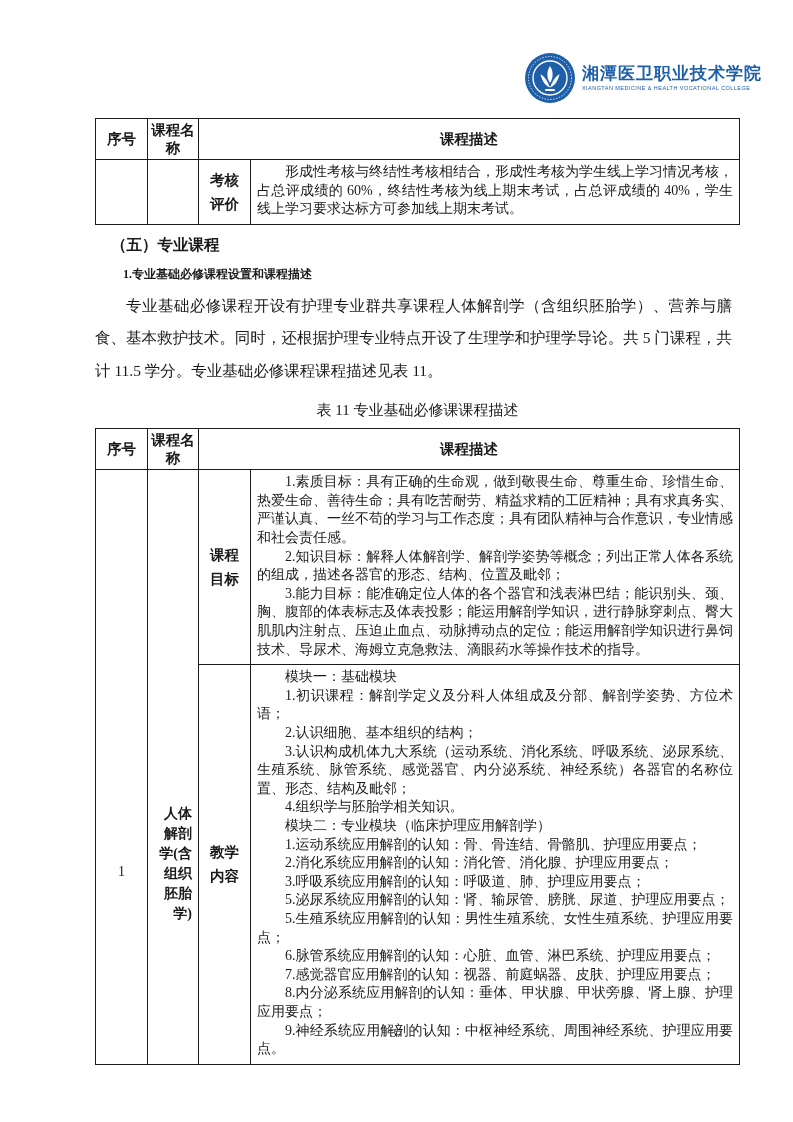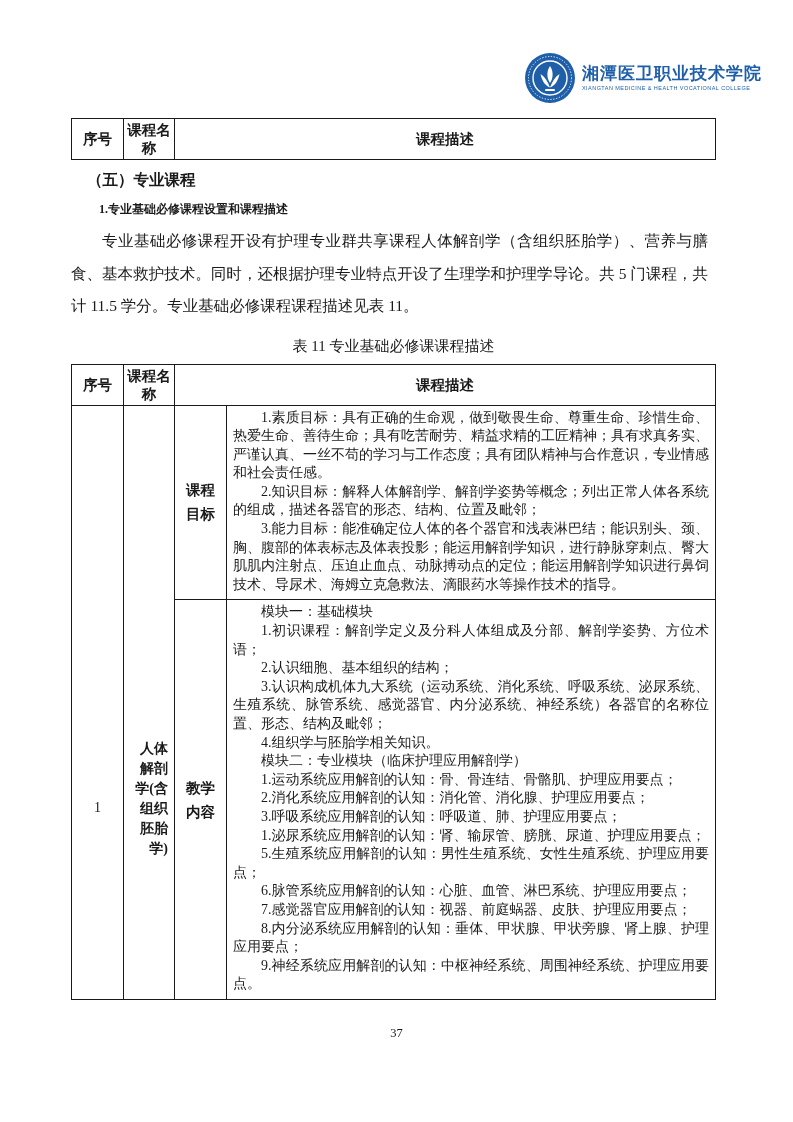--- a/index.html
+++ b/index.html
@@ -16,21 +16,21 @@
   .logo-zh {
     font-size:17px; font-weight:bold; color:#1f5fa9; letter-spacing:1px;
     line-height:20px; white-space:nowrap;
   }
   .logo-en {
     font-size:5.5px; color:#1f5fa9; letter-spacing:0.45px; line-height:8px;
     white-space:nowrap; font-family:"Liberation Sans","DejaVu Sans",sans-serif;
   }
 
   
-  .content { position:absolute; left:71px; top:118px; width:645px; }
+  .content { position:absolute; left:95px; top:118px; width:645px; }
 
   table.doc-table { border-collapse:collapse; width:645px; table-layout:fixed; }
   table.doc-table td { border:1.2px solid #1a1a1a; vertical-align:middle; }
   col.c1 { width:52px; } col.c2 { width:51px; } col.c3 { width:52px; }
 
   td.th { text-align:center; font-weight:bold; font-size:14.5px; line-height:18px; padding:2px 3px; }
   td.lab { text-align:center; font-weight:bold; font-size:14.5px; line-height:24px; padding:2px 6px; }
   td.desc { font-size:14px; line-height:18.6px; padding:3px 6px 5px 6px; text-align:justify; vertical-align:top; }
   td.desc p { margin:0; text-indent:2em; }
   td.empty { background:#fff; }
@@ -88,20 +88,28 @@
           <col class="c2">
           <col class="c3">
           <col>
         </colgroup>
       <tbody>
           <tr class="hdr">
         <td class="th">序号</td>
         <td class="th">课程名称</td>
         <td class="th" colspan="2">课程描述</td>
       </tr>
+      <tr class="toprow">
+        <td class="empty"></td>
+        <td class="empty"></td>
+        <td class="lab">考核评价</td>
+        <td class="desc">
+          <p>形成性考核与终结性考核相结合，形成性考核为学生线上学习情况考核，占总评成绩的 60%，终结性考核为线上期末考试，占总评成绩的 40%，学生线上学习要求达标方可参加线上期末考试。</p>
+        </td>
+      </tr>
     </tbody>
       </table>
 
     <div class="h-section">（五）专业课程</div>
     <div class="h-sub">1.专业基础必修课程设置和课程描述</div>
     <p class="body-para">专业基础必修课程开设有护理专业群共享课程人体解剖学（含组织胚胎学）、营养与膳食、基本救护技术。同时，还根据护理专业特点开设了生理学和护理学导论。共 5 门课程，共计 11.5 学分。专业基础必修课程课程描述见表 11。</p>
 
     <div class="tbl-title">表 11  专业基础必修课课程描述</div>
 
     <table class="doc-table">
@@ -132,21 +140,21 @@
         <td class="desc">
               <p>模块一：基础模块</p>
               <p>1.初识课程：解剖学定义及分科人体组成及分部、解剖学姿势、方位术语；</p>
               <p>2.认识细胞、基本组织的结构；</p>
               <p>3.认识构成机体九大系统（运动系统、消化系统、呼吸系统、泌尿系统、生殖系统、脉管系统、感觉器官、内分泌系统、神经系统）各器官的名称位置、形态、结构及毗邻；</p>
               <p>4.组织学与胚胎学相关知识。</p>
               <p>模块二：专业模块（临床护理应用解剖学）</p>
               <p>1.运动系统应用解剖的认知：骨、骨连结、骨骼肌、护理应用要点；</p>
               <p>2.消化系统应用解剖的认知：消化管、消化腺、护理应用要点；</p>
               <p>3.呼吸系统应用解剖的认知：呼吸道、肺、护理应用要点；</p>
-              <p>1.泌尿系统应用解剖的认知：肾、输尿管、膀胱、尿道、护理应用要点；</p>
+              <p>5.泌尿系统应用解剖的认知：肾、输尿管、膀胱、尿道、护理应用要点；</p>
               <p>5.生殖系统应用解剖的认知：男性生殖系统、女性生殖系统、护理应用要点；</p>
               <p>6.脉管系统应用解剖的认知：心脏、血管、淋巴系统、护理应用要点；</p>
               <p>7.感觉器官应用解剖的认知：视器、前庭蜗器、皮肤、护理应用要点；</p>
               <p>8.内分泌系统应用解剖的认知：垂体、甲状腺、甲状旁腺、肾上腺、护理应用要点；</p>
               <p>9.神经系统应用解剖的认知：中枢神经系统、周围神经系统、护理应用要点。</p>
             </td>
       </tr>
     </tbody>
       </table>
 

